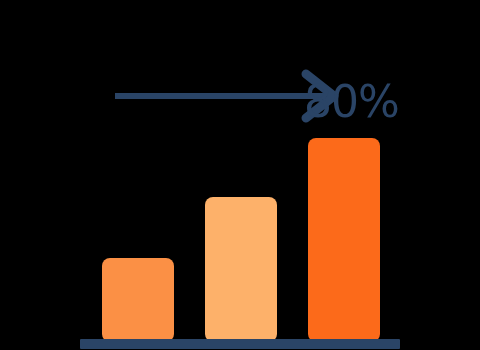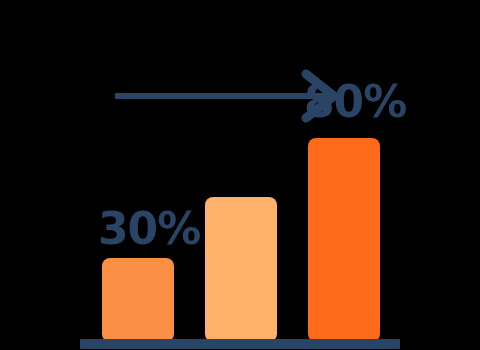--- a/index.html
+++ b/index.html
@@ -40,21 +40,21 @@
   }
   .bar-1 { left: 102px; top: 258px; height: 84px;  background: #fb9045; }
   .bar-2 { left: 205px; top: 197px; height: 145px; background: #fdb16a; }
   .bar-3 { left: 308px; top: 138px; height: 204px; background: #fc6a1a; }
 
   
   .value-label {
     position: absolute;
     color: #2a4466;
     font-size: 44px;
-    font-weight: 700;
+    font-weight: 400;
     line-height: 1;
     letter-spacing: -1px;
     white-space: nowrap;
     font-family: "DejaVu Sans", sans-serif;
   }
   .label-1 { left: 98px;  top: 207px; }
   .label-2 { left: 201px; top: 145px; }
   .label-3 { left: 304px; top: 80px;  }
 
   
@@ -73,21 +73,20 @@
 
 <div id="chart-stage">
 
   <div class="trend-arrow">
     <svg width="240" height="56" viewBox="0 0 240 56" xmlns="http://www.w3.org/2000/svg">
       <line x1="5" y1="26" x2="215" y2="26" stroke="#2a4466" stroke-width="6" stroke-linecap="butt"></line>
       <path d="M 196 4 L 224 26 L 196 48" fill="none" stroke="#2a4466" stroke-width="9" stroke-linecap="round" stroke-linejoin="round"></path>
     </svg>
   </div>
 
-  <div class="value-label label-1">30%</div>
   <div class="value-label label-3">80%</div>
 
   <div class="bar bar-1"></div>
   <div class="bar bar-2"></div>
   <div class="bar bar-3"></div>
 
   <div class="baseline"></div>
 
 </div>
 

